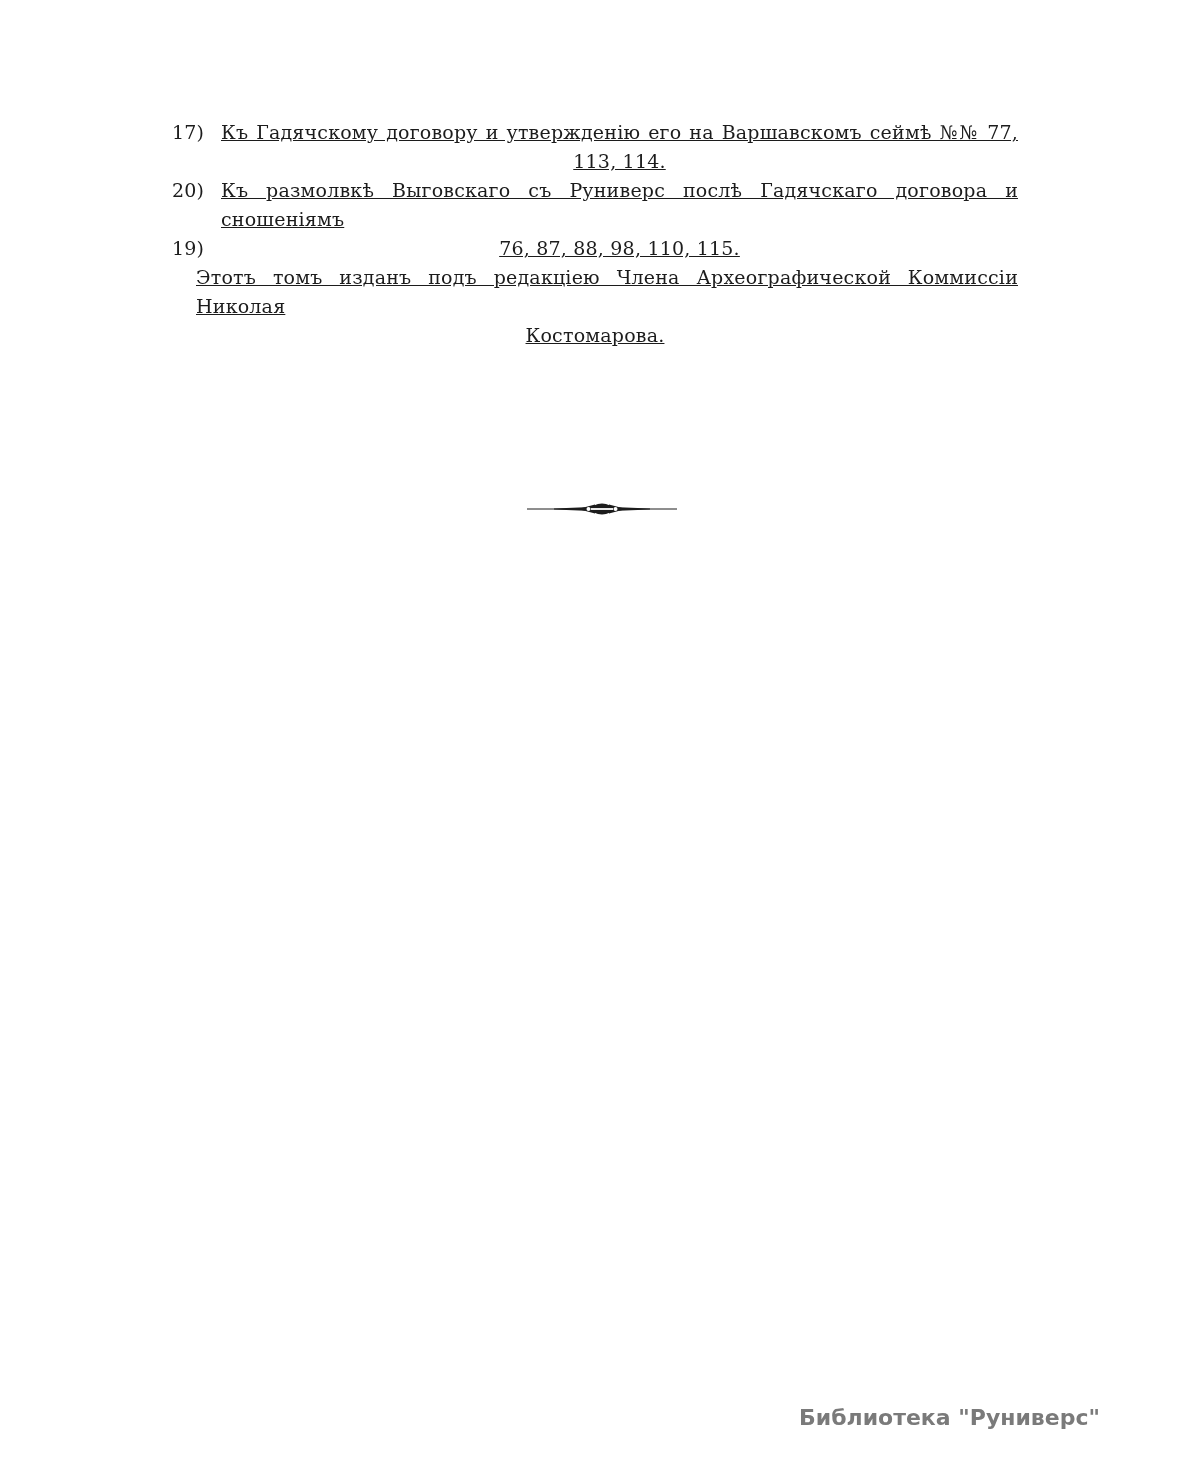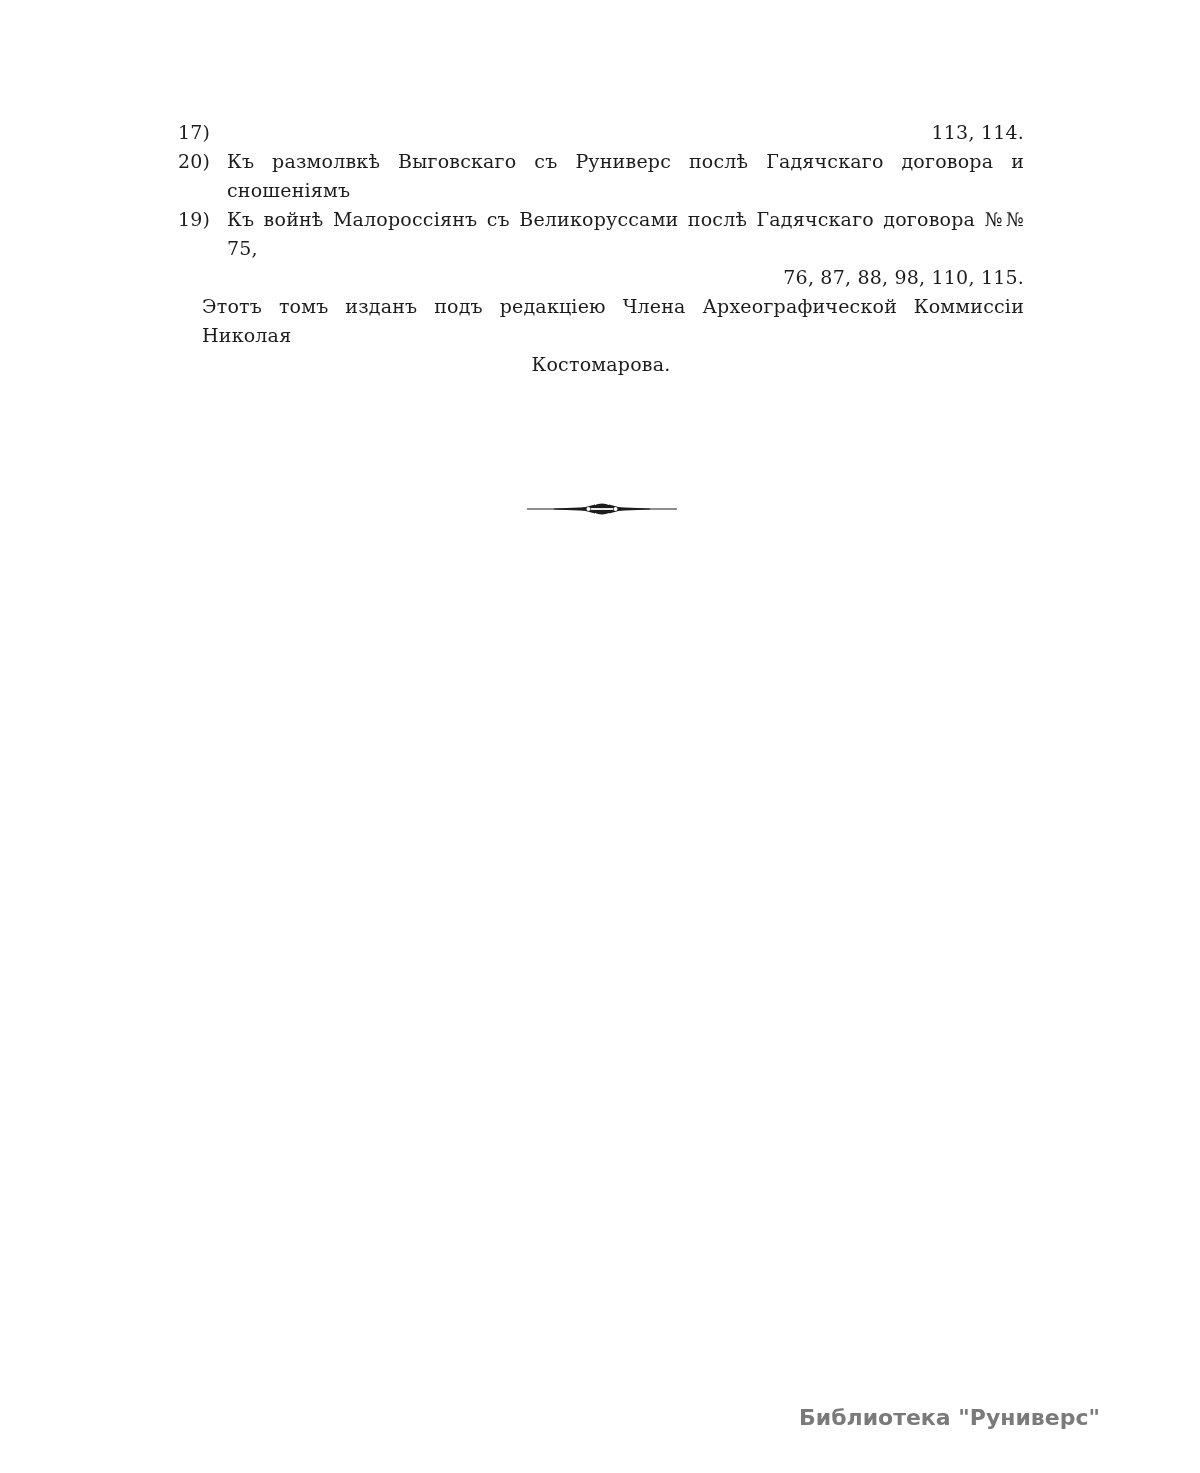--- a/index.html
+++ b/index.html
@@ -12,38 +12,39 @@
     overflow: hidden;
   }
   .page {
     position: relative;
     width: 1200px;
     height: 1473px;
     background: #ffffff;
   }
   .text-block {
     position: absolute;
-    left: 178px;
+    left: 172px;
     top: 118px;
     width: 846px;
     font-size: 19px;
     line-height: 29px;
     letter-spacing: 0.2px;
+    text-decoration: underline;
   }
   .list-item {
     position: relative;
     padding-left: 49px;
   }
   .item-number {
     position: absolute;
     left: 0;
     top: 0;
     white-space: nowrap;
   }
-  .line { text-align: right; }
+  .line { text-align: center; }
   .line.justified {
     text-align: justify;
     text-align-last: justify;
   }
   .paragraph .first-line {
     margin-left: 24px;
     text-align: justify;
     text-align-last: justify;
   }
   .paragraph .last-line { text-align: center; }
@@ -67,31 +68,31 @@
 </style>
 </head>
 <body>
 
 <div class="page">
 
   <div class="text-block">
 
     <div class="list-item">
       <span class="item-number">17)</span>
+      <div class="line justified">Къ Гадячскому договору и утвержденію его на Варшавскомъ сеймѣ №№ 77,</div>
       <div class="line">113, 114.</div>
     </div>
 
     <div class="list-item">
       <span class="item-number">20)</span>
       <div class="line justified">Къ размолвкѣ Выговскаго съ Руниверс послѣ Гадячскаго договора и сношеніямъ</div>
     </div>
 
     <div class="list-item">
       <span class="item-number">19)</span>
-      <div class="line justified">Къ войнѣ Малороссіянъ съ Великоруссами послѣ Гадячскаго договора №№ 75,</div>
       <div class="line">76, 87, 88, 98, 110, 115.</div>
     </div>
 
     <div class="paragraph">
       <div class="line first-line">Этотъ томъ изданъ подъ редакціею Члена Археографической Коммиссіи Николая</div>
       <div class="line last-line">Костомарова.</div>
     </div>
 
   </div>
 

